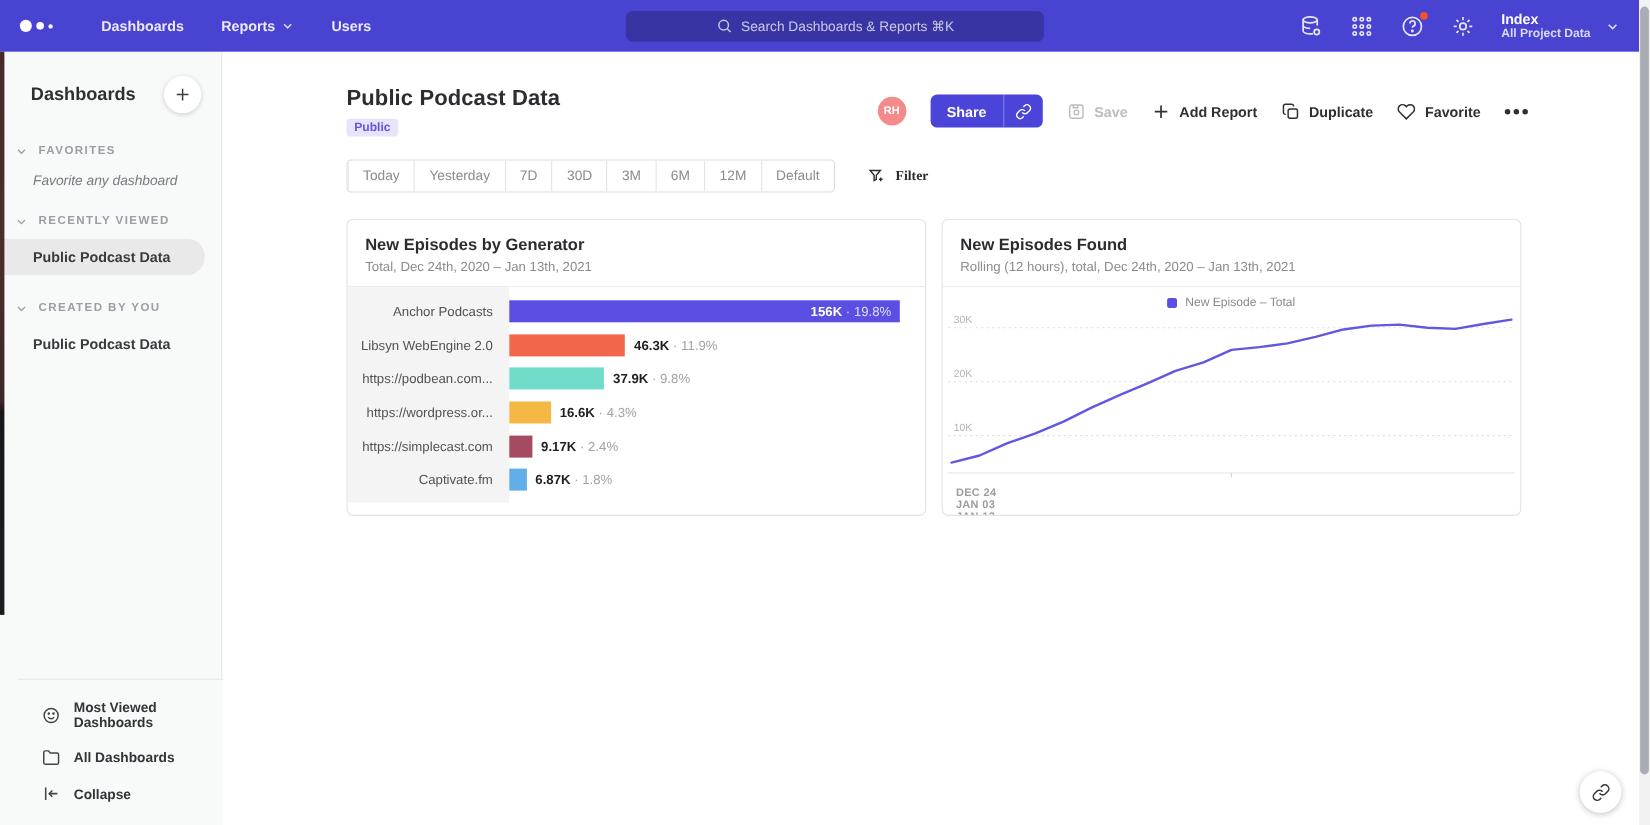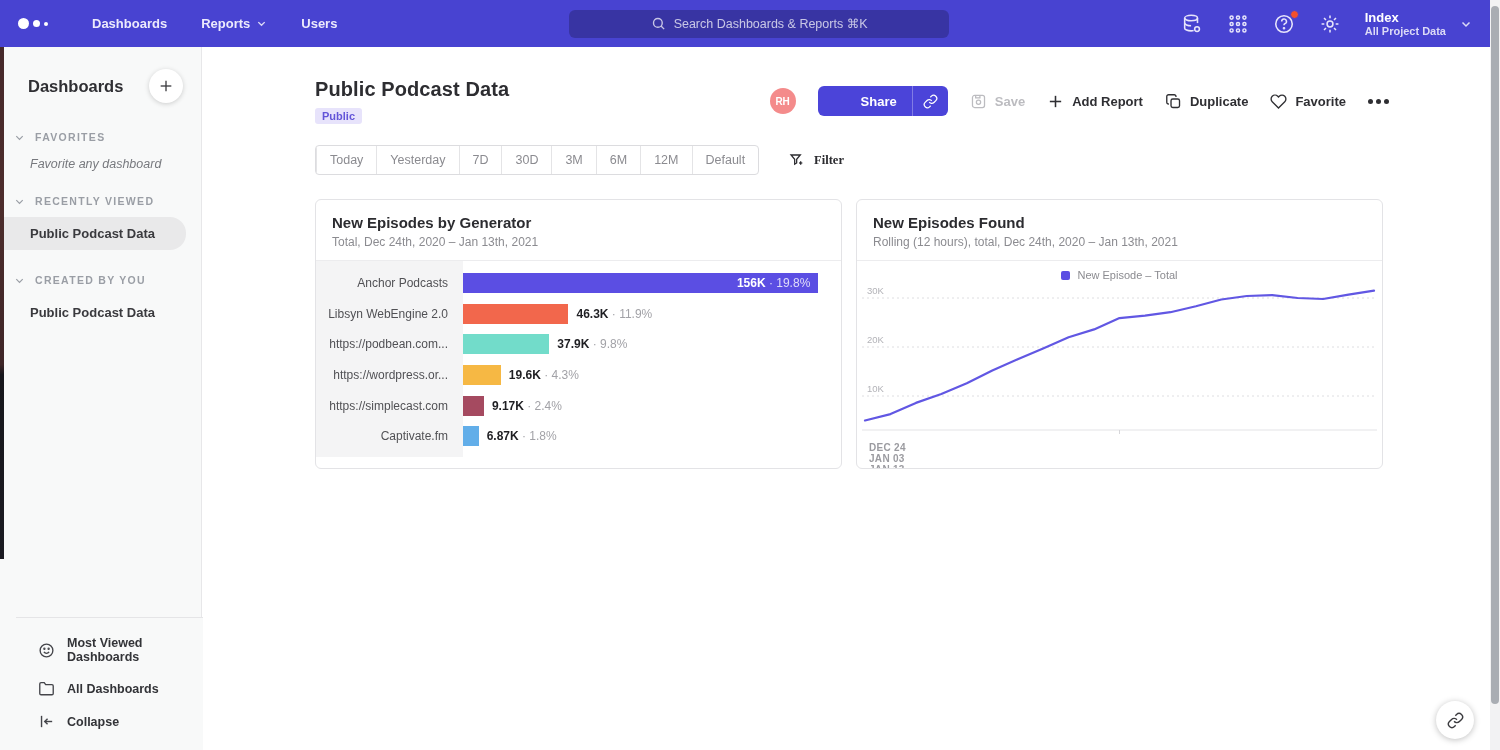--- a/index.html
+++ b/index.html
@@ -64,21 +64,21 @@
   .main { position:absolute; left:203px; top:47px; width:1287px; height:703px; background:#fff; }
   .content { padding:31px 0 0 112px; width:1186px; }
   .header-row { display:flex; align-items:center; justify-content:space-between; }
   .page-title { font-size:20px; font-weight:700; color:#2d2d31; letter-spacing:0.1px; }
   .badge { display:inline-block; margin-top:7px; background:#e7e3fb; color:#6355d8;
     font-size:11px; font-weight:600; padding:2px 7px; border-radius:3px; }
   .actions { display:flex; align-items:center; gap:22px; }
   .avatar { width:26px; height:26px; border-radius:50%; background:#f48b8b; color:#fff;
     font-size:10px; font-weight:700; display:flex; align-items:center; justify-content:center; }
   .share-split { display:flex; height:30px; border-radius:6px; overflow:hidden;
-    background:#4b44d9; color:#fff; cursor:pointer;padding-left:28px; }
+    background:#4b44d9; color:#fff; cursor:pointer; }
   .share-main { padding:0 15px; font-size:13px; font-weight:700; display:flex; align-items:center; }
   .share-link { width:36px; display:flex; align-items:center; justify-content:center;
     border-left:1px solid rgba(255,255,255,0.3); }
   .act-btn { display:flex; align-items:center; gap:8px; font-size:13px; font-weight:700;
     color:#2f2f33; cursor:pointer; white-space:nowrap; }
   .act-btn svg { width:17px; height:17px; }
   .act-btn.disabled { color:#bcbcc0; cursor:default; }
   .more-dots { display:flex; gap:3px; cursor:pointer; }
   .more-dots i { width:5px; height:5px; border-radius:50%; background:#2f2f33; display:block; }
 
@@ -416,21 +416,21 @@
                 <div class="bar-label">https://podbean.com...</div>
                 <div class="bar-track">
                   <div class="bar" style="width:22.84%;background:#72dcca;"></div>
                   <span class="val"><b>37.9K</b><span class="pct"> · 9.8%</span></span>
                 </div>
               </div>
               <div class="bar-row">
                 <div class="bar-label">https://wordpress.or...</div>
                 <div class="bar-track">
                   <div class="bar" style="width:10.00%;background:#f6b844;"></div>
-                  <span class="val"><b>19.6K</b><span class="pct"> · 4.3%</span></span>
+                  <span class="val"><b>16.6K</b><span class="pct"> · 4.3%</span></span>
                 </div>
               </div>
               <div class="bar-row">
                 <div class="bar-label">https://simplecast.com</div>
                 <div class="bar-track">
                   <div class="bar" style="width:5.53%;background:#a54a60;"></div>
                   <span class="val"><b>9.17K</b><span class="pct"> · 2.4%</span></span>
                 </div>
               </div>
               <div class="bar-row">

